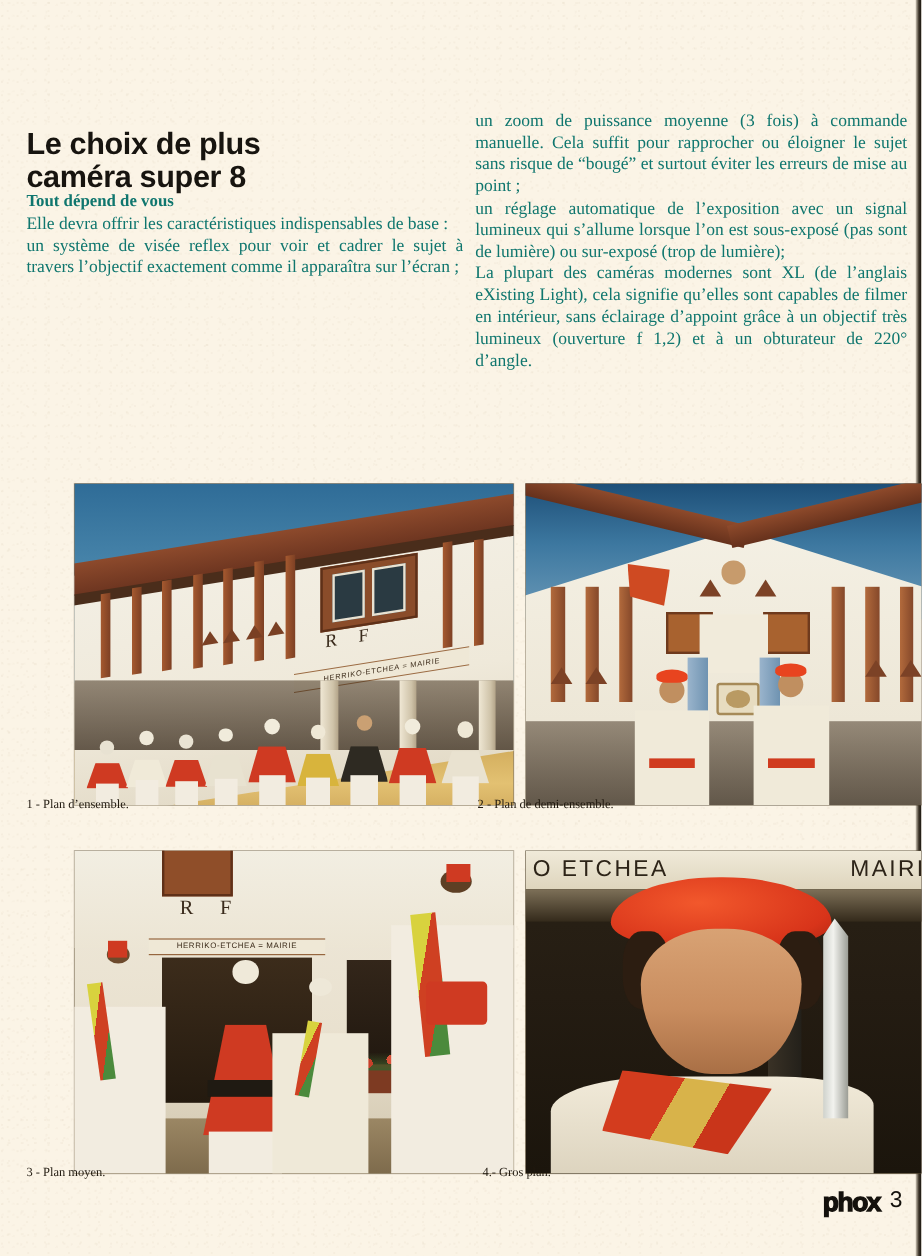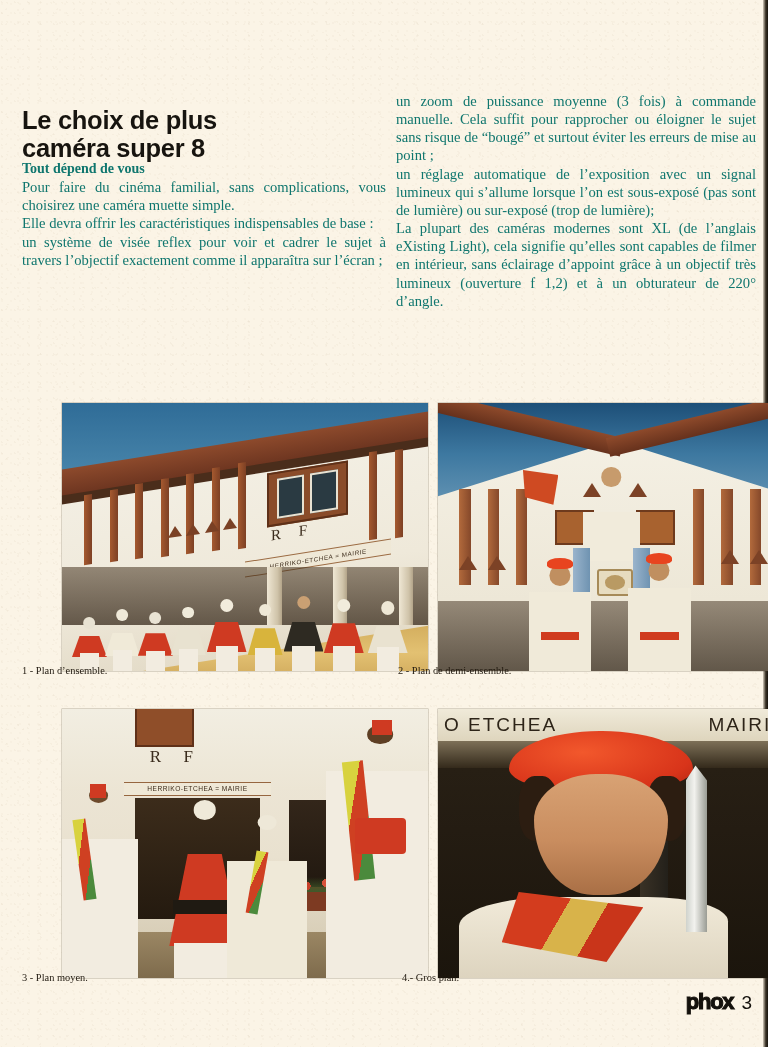--- a/index.html
+++ b/index.html
@@ -399,21 +399,21 @@
     background: linear-gradient(to right, #3a3226, #23201a);
     clip-path: polygon(40% 0, 100% 8%, 100% 100%, 0 100%, 0 8%);
   }
 
   
   #footer {
     position: absolute;
     right: 16px;
     bottom: 33px;
     display: flex;
-    align-items: center;
+    align-items: flex-start;
     gap: 6px;
   }
   #logo {
     font-family: "Liberation Sans", sans-serif;
     font-weight: bold;
     font-size: 22px;
     letter-spacing: -1.2px;
     color: #14110c;
     background: #fbf4e6;
     line-height: .95;
@@ -443,21 +443,20 @@
       <i></i>
   </div>
 
   <h1 id="headline">
     <span class="l1">Le choix de plus</span>
     <span class="l2">caméra  super 8</span>
   </h1>
 
   <div class="col" id="col-left">
     <p class="subhead">Tout dépend de vous</p>
-    <p class="para">Pour faire du cinéma familial, sans complications, vous choisirez une caméra muette simple.</p>
     <p class="para">Elle devra offrir les caractéristiques indispensables de base :</p>
     <p class="para">un système de visée reflex pour voir et cadrer le sujet à travers l’objectif exactement comme il apparaîtra sur l’écran ;</p>
   </div>
 
   <div class="col" id="col-right">
     <p class="para">un zoom de puissance moyenne (3 fois) à commande manuelle. Cela suffit pour rapprocher ou éloigner le sujet sans risque de “bougé” et surtout éviter les erreurs de mise au point ;</p>
     <p class="para">un réglage automatique de l’exposition avec un signal lumineux qui s’allume lorsque l’on est sous-exposé (pas sont de lumière) ou sur-exposé (trop de lumière);</p>
     <p class="para">La plupart des caméras modernes sont XL (de l’anglais eXisting Light), cela signifie qu’elles sont capables de filmer en intérieur, sans éclairage d’appoint grâce à un objectif très lumineux (ouverture f 1,2) et à un obturateur de 220° d’angle.</p>
   </div>
 

